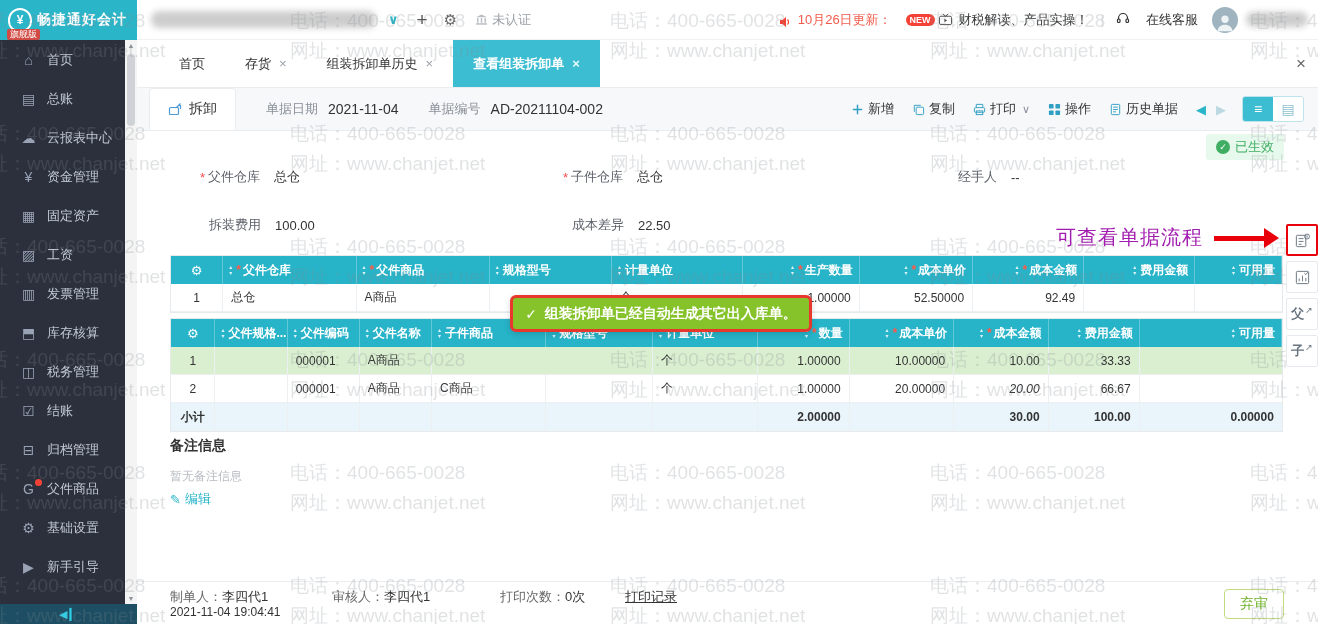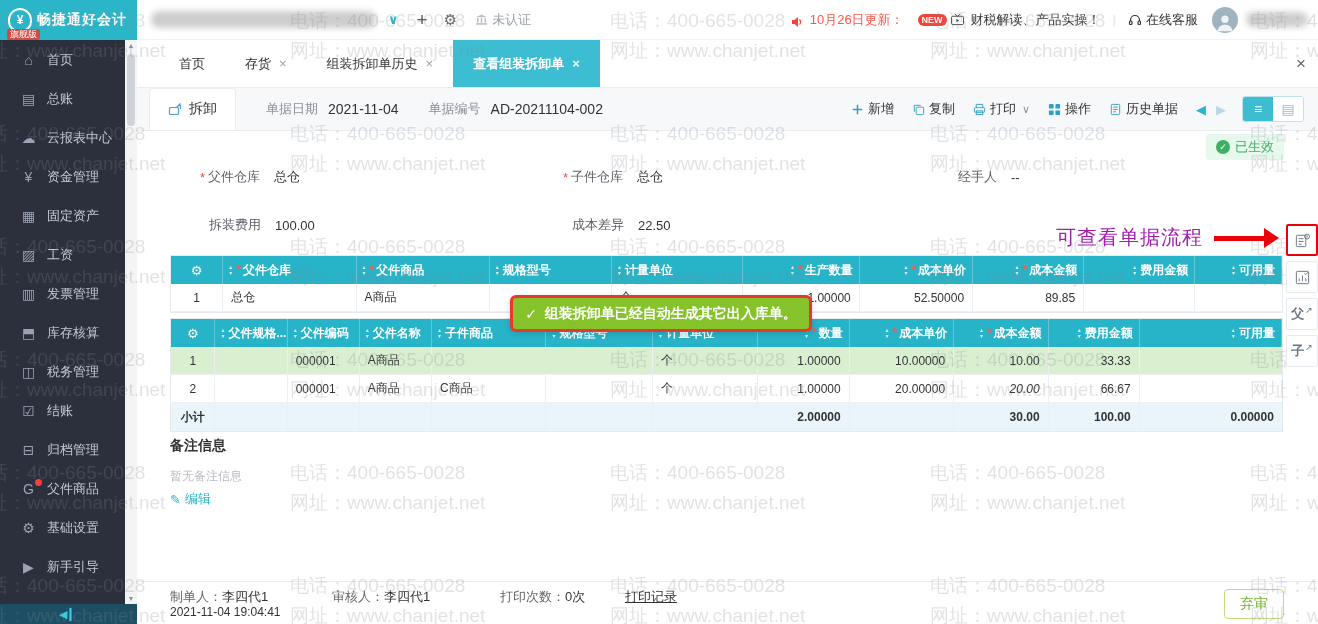--- a/index.html
+++ b/index.html
@@ -20,21 +20,21 @@
 .cert svg{color:#b9bec4}
 .edition{color:#333;margin-left:14px}
 .announce{display:flex;align-items:flex-end;gap:6px;margin-left:auto}
 .announce svg{color:#f44336}
 .ann-date{color:#f25b4b}
 .ann-text{color:#f0891e}
 .newbadge{background:#f44336;color:#fff;font-size:9px;font-weight:bold;padding:1px 4px;border-radius:7px;margin-left:14px}
 .tv-ico{color:#444;margin-left:3px;display:flex}
 .promo{color:#333;margin-left:6px}
 .tb-div{color:#e3e3e3;margin:0 12px}
-.support{display:flex;align-items:center;gap:4px;color:#333;cursor:pointer}
+.support{display:flex;gap:16px;color:#333;cursor:pointer}
 .avatar{width:26px;height:26px;border-radius:50%;background:#9fb4bf;margin-left:14px;display:flex;align-items:flex-end;justify-content:center;overflow:hidden;cursor:pointer}
 .avatar svg{color:#eef3f5}
 .user-mask{width:62px;height:15px;margin:0 10px 0 8px}
 
 .sidebar{position:absolute;top:40px;left:0;width:125px;height:564px;background:#2b303c;z-index:2;overflow:hidden}
 .side-item{height:39px;display:flex;align-items:center;gap:10px;padding-left:20px;color:#c3c9d5;font-size:13px;cursor:pointer}
 .side-ico{width:17px;text-align:center;font-size:14px;color:#9aa3b5;position:relative;flex:none}
 .red-dot{position:absolute;top:-2px;right:-5px;width:7px;height:7px;background:#f44336;border-radius:50%}
 .side-scroll{position:absolute;top:40px;left:125px;width:12px;height:564px;background:#f4f4f4;z-index:2}
 .scroll-arrow{position:absolute;left:0;width:12px;text-align:center;font-size:7px;color:#8d9399;cursor:pointer}
@@ -464,21 +464,21 @@
       </div>
     </div>
     <div class="trow">
       <div class="tcell center" style="width: 4.7%;">1</div>
       <div class="tcell left" style="width: 12%;">总仓</div>
       <div class="tcell left" style="width: 12%;">A商品</div>
       <div class="tcell left" style="width: 11%;"></div>
       <div class="tcell left" style="width: 11.8%;">个</div>
       <div class="tcell right" style="width: 10.5%;">1.00000</div>
       <div class="tcell right" style="width: 10.2%;">52.50000</div>
-      <div class="tcell right" style="width: 10%;">89.85</div>
+      <div class="tcell right" style="width: 10%;">92.49</div>
       <div class="tcell right" style="width: 10%;"></div>
       <div class="tcell right" style="width: 7.8%;"></div>
     </div>
   </div>
 <div class="tbl" id="table2">
     <div class="trow thead">
       <div class="tcell center" style="width: 4%;">
         <span class="gear">⚙</span>
       </div>
       <div class="tcell left" style="width: 6.5%;">

